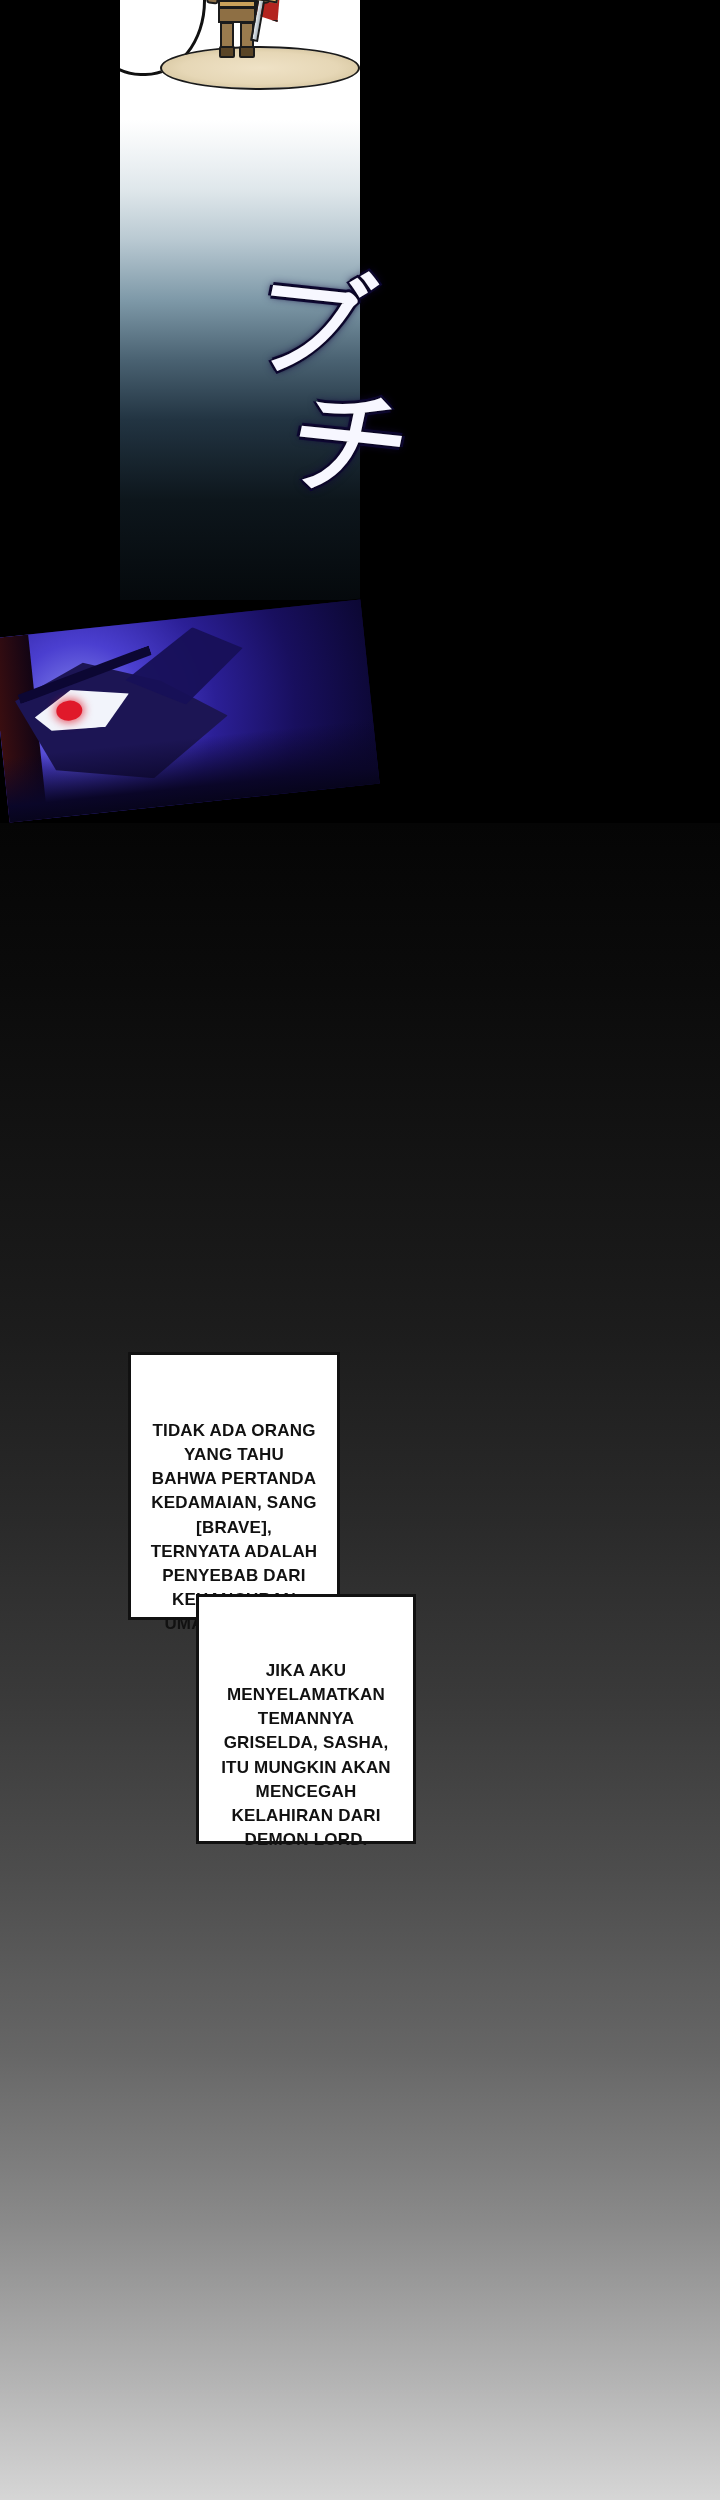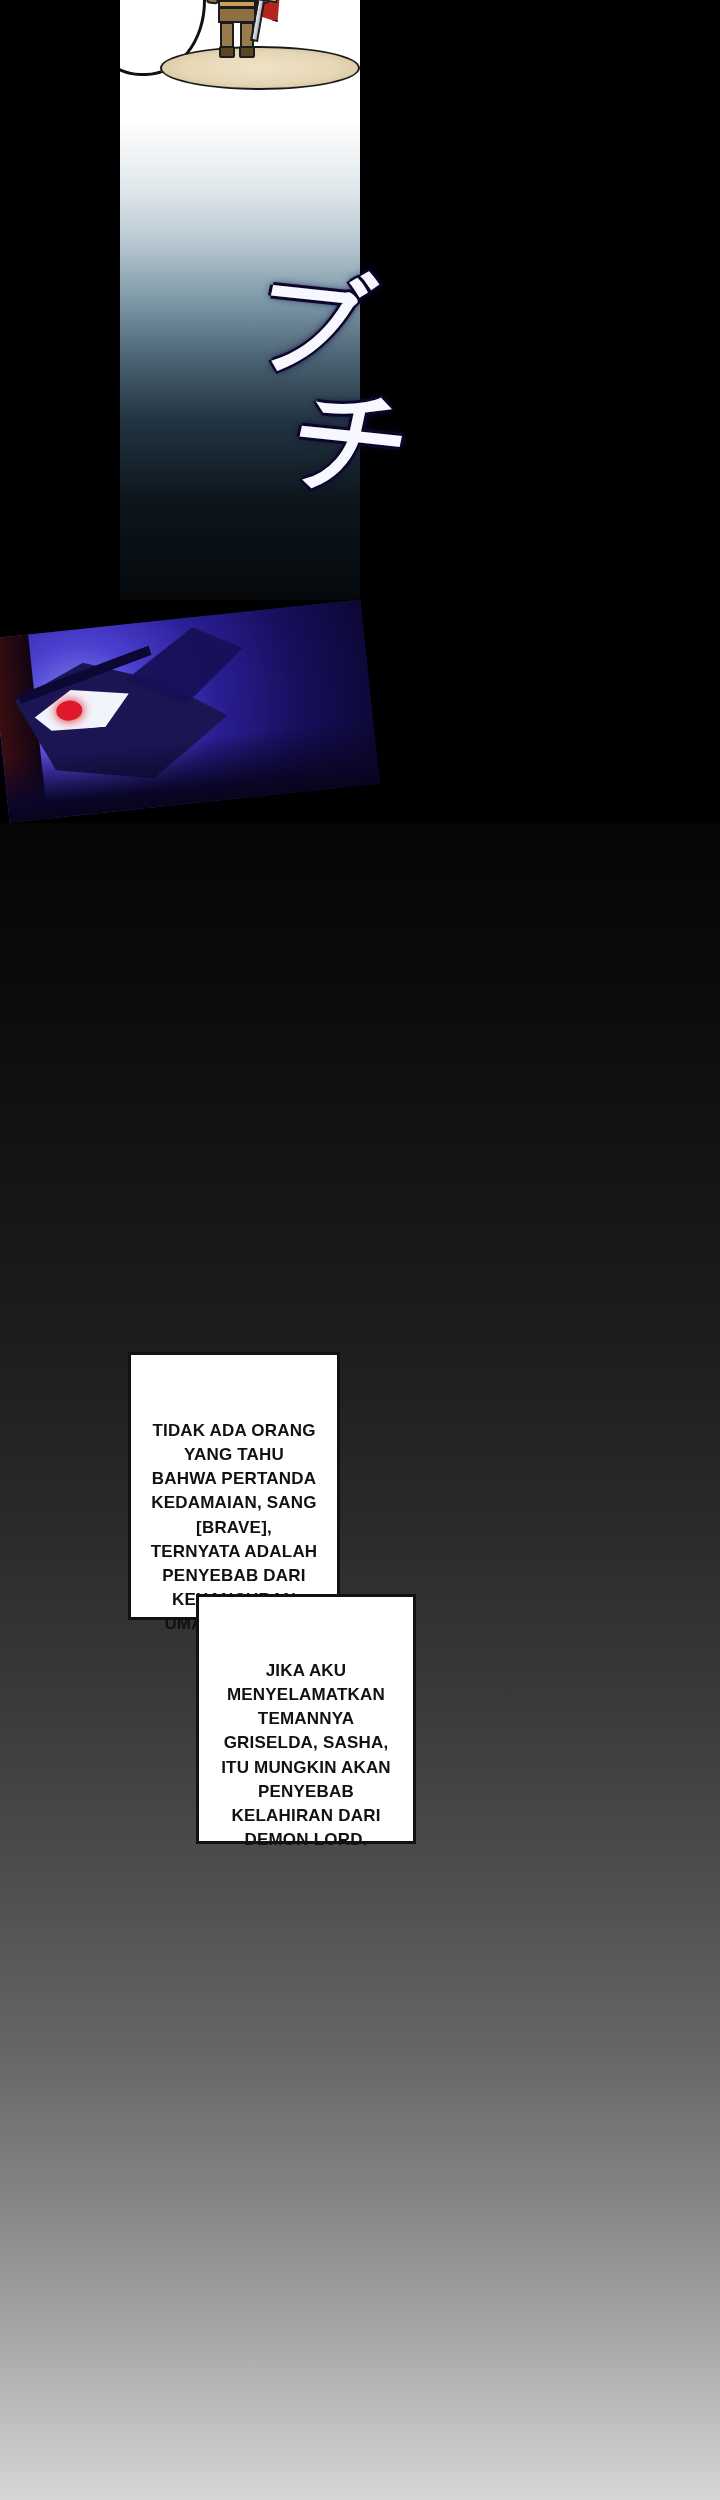--- a/index.html
+++ b/index.html
@@ -278,16 +278,16 @@
   <div class="sfx sfx-1">ブ</div>
   <div class="sfx sfx-2">チ</div>
 
   <div class="lower-bg"></div>
 
   <div class="balloon balloon-1">
     <p>TIDAK ADA ORANG YANG TAHU BAHWA PERTANDA KEDAMAIAN, SANG [BRAVE], TERNYATA ADALAH PENYEBAB DARI KEHANCURAN UMAT MANUSIA.</p>
   </div>
 
   <div class="balloon balloon-2">
-    <p>JIKA AKU MENYELAMATKAN TEMANNYA GRISELDA, SASHA, ITU MUNGKIN AKAN PENYEBAB KELAHIRAN DARI DEMON LORD.</p>
+    <p>JIKA AKU MENYELAMATKAN TEMANNYA GRISELDA, SASHA, ITU MUNGKIN AKAN MENCEGAH KELAHIRAN DARI DEMON LORD.</p>
   </div>
 
 </div>
 
 </body></html>

